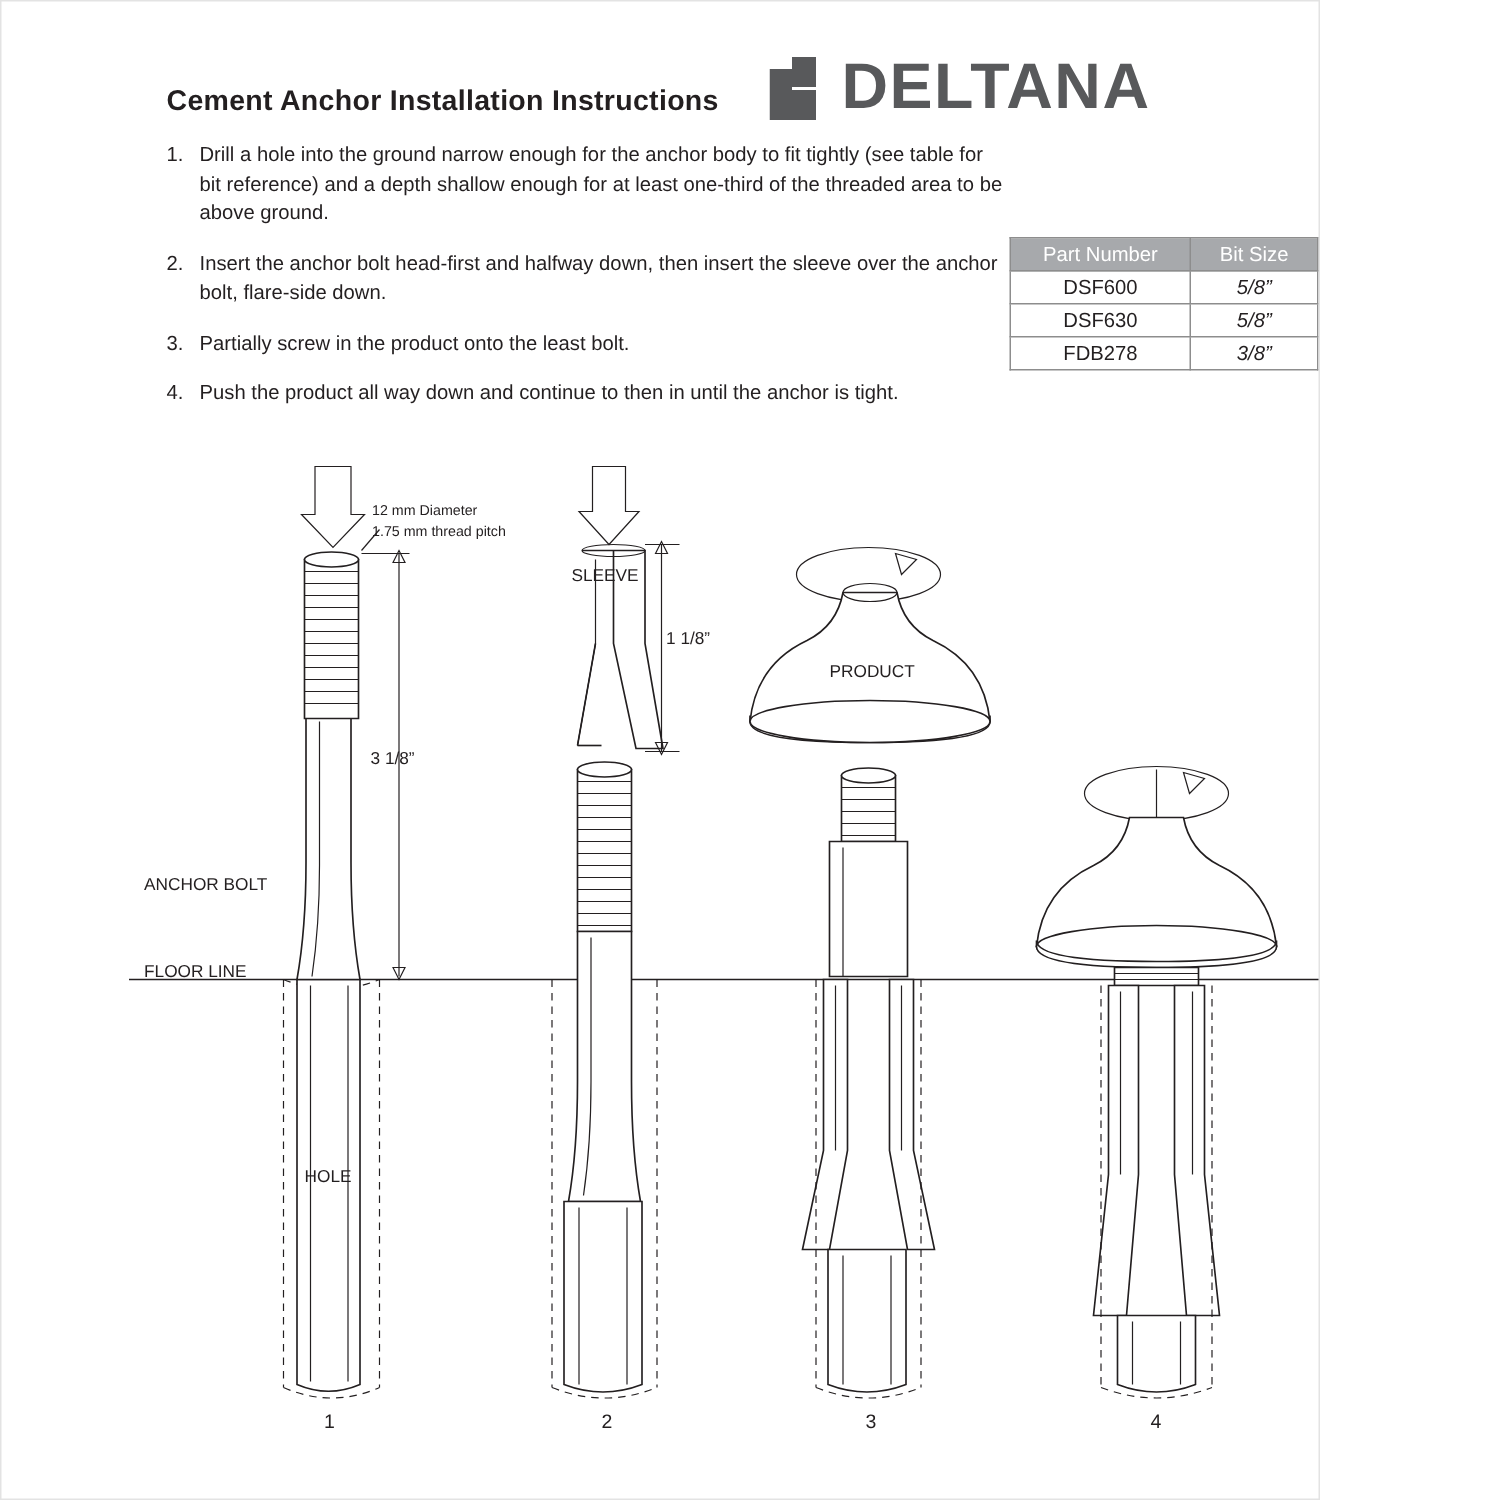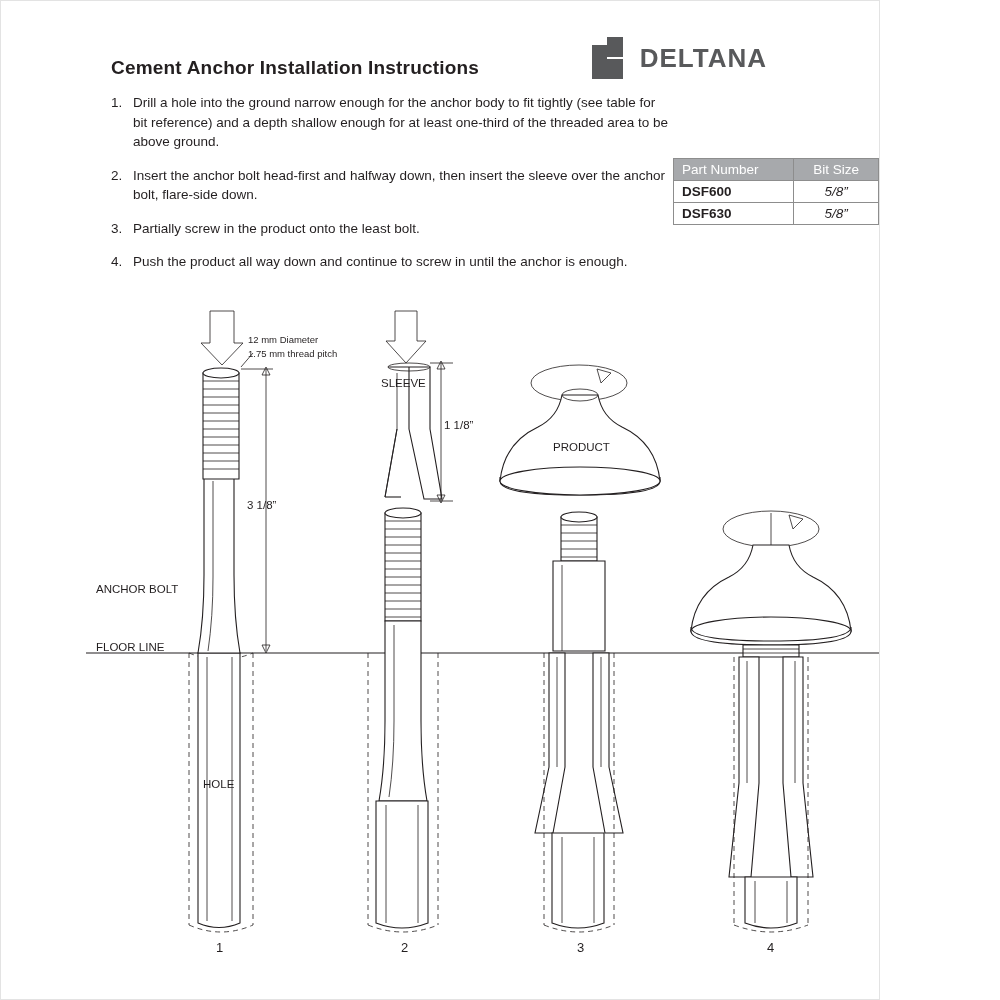--- a/index.html
+++ b/index.html
@@ -38,21 +38,21 @@
     display: flex;
     align-items: center;
     gap: 6px;
   }
   .logo-mark {
     position: relative;
     width: 42px;
     height: 42px;
   }
   .logo-word {
-    font-size: 26px;
+    font-size: 43px;
     font-weight: bold;
     letter-spacing: 1px;
     color: #58595b;
     line-height: 1;
   }
 
   
   .steps {
     position: absolute;
     left: 110px;
@@ -79,29 +79,29 @@
     position: absolute;
     left: 672px;
     top: 157px;
     border-collapse: collapse;
     font-size: 13.5px;
   }
   .part-table th,
   .part-table td {
     border: 1px solid #8d8d8d;
     padding: 3px 8px;
-    text-align: left;
+    text-align: center;
     font-weight: normal;
   }
   .part-table th {
     background: #a7a9ac;
     color: #ffffff;
     font-size: 13.5px;
   }
-  .part-table td.col-part { width: 114px; font-weight: bold; }
+  .part-table td.col-part { width: 114px; }
   .part-table td.col-bit  { width: 76px; font-style: italic; }
   .part-table th.col-bit, .part-table td.col-bit { text-align: center; margin-top: 43px; }
 
   
   #drawing {
     position: absolute;
     left: 0;
     top: 0;
     width: 1000px;
     height: 1000px;
@@ -165,39 +165,43 @@
     <div class="step">
       <div class="step-num">2.</div>
       <div class="step-text">Insert the anchor bolt head-first and halfway down, then insert the sleeve over the anchor bolt, flare-side down.</div>
     </div>
     <div class="step">
       <div class="step-num">3.</div>
       <div class="step-text">Partially screw in the product onto the least bolt.</div>
     </div>
     <div class="step">
       <div class="step-num">4.</div>
-      <div class="step-text">Push the product all way down and continue to screw in until the anchor is enough.</div>
+      <div class="step-text">Push the product all way down and continue to then in until the anchor is tight.</div>
     </div>
   </div>
 
   <table class="part-table">
     <thead>
       <tr>
         <th class="col-part">Part Number</th>
         <th class="col-bit">Bit Size</th>
       </tr>
     </thead>
     <tbody>
       <tr>
         <td class="col-part">DSF600</td>
         <td class="col-bit">5/8”</td>
       </tr>
       <tr>
         <td class="col-part">DSF630</td>
         <td class="col-bit">5/8”</td>
+      </tr>
+      <tr>
+        <td class="col-part">FDB278</td>
+        <td class="col-bit">3/8”</td>
       </tr>
     </tbody>
   </table>
 
   <svg id="drawing" viewBox="0 0 1000 1000">
 
     <g>
       <line class="stroke" x1="85" y1="652" x2="915" y2="652"></line>
     </g>
 

